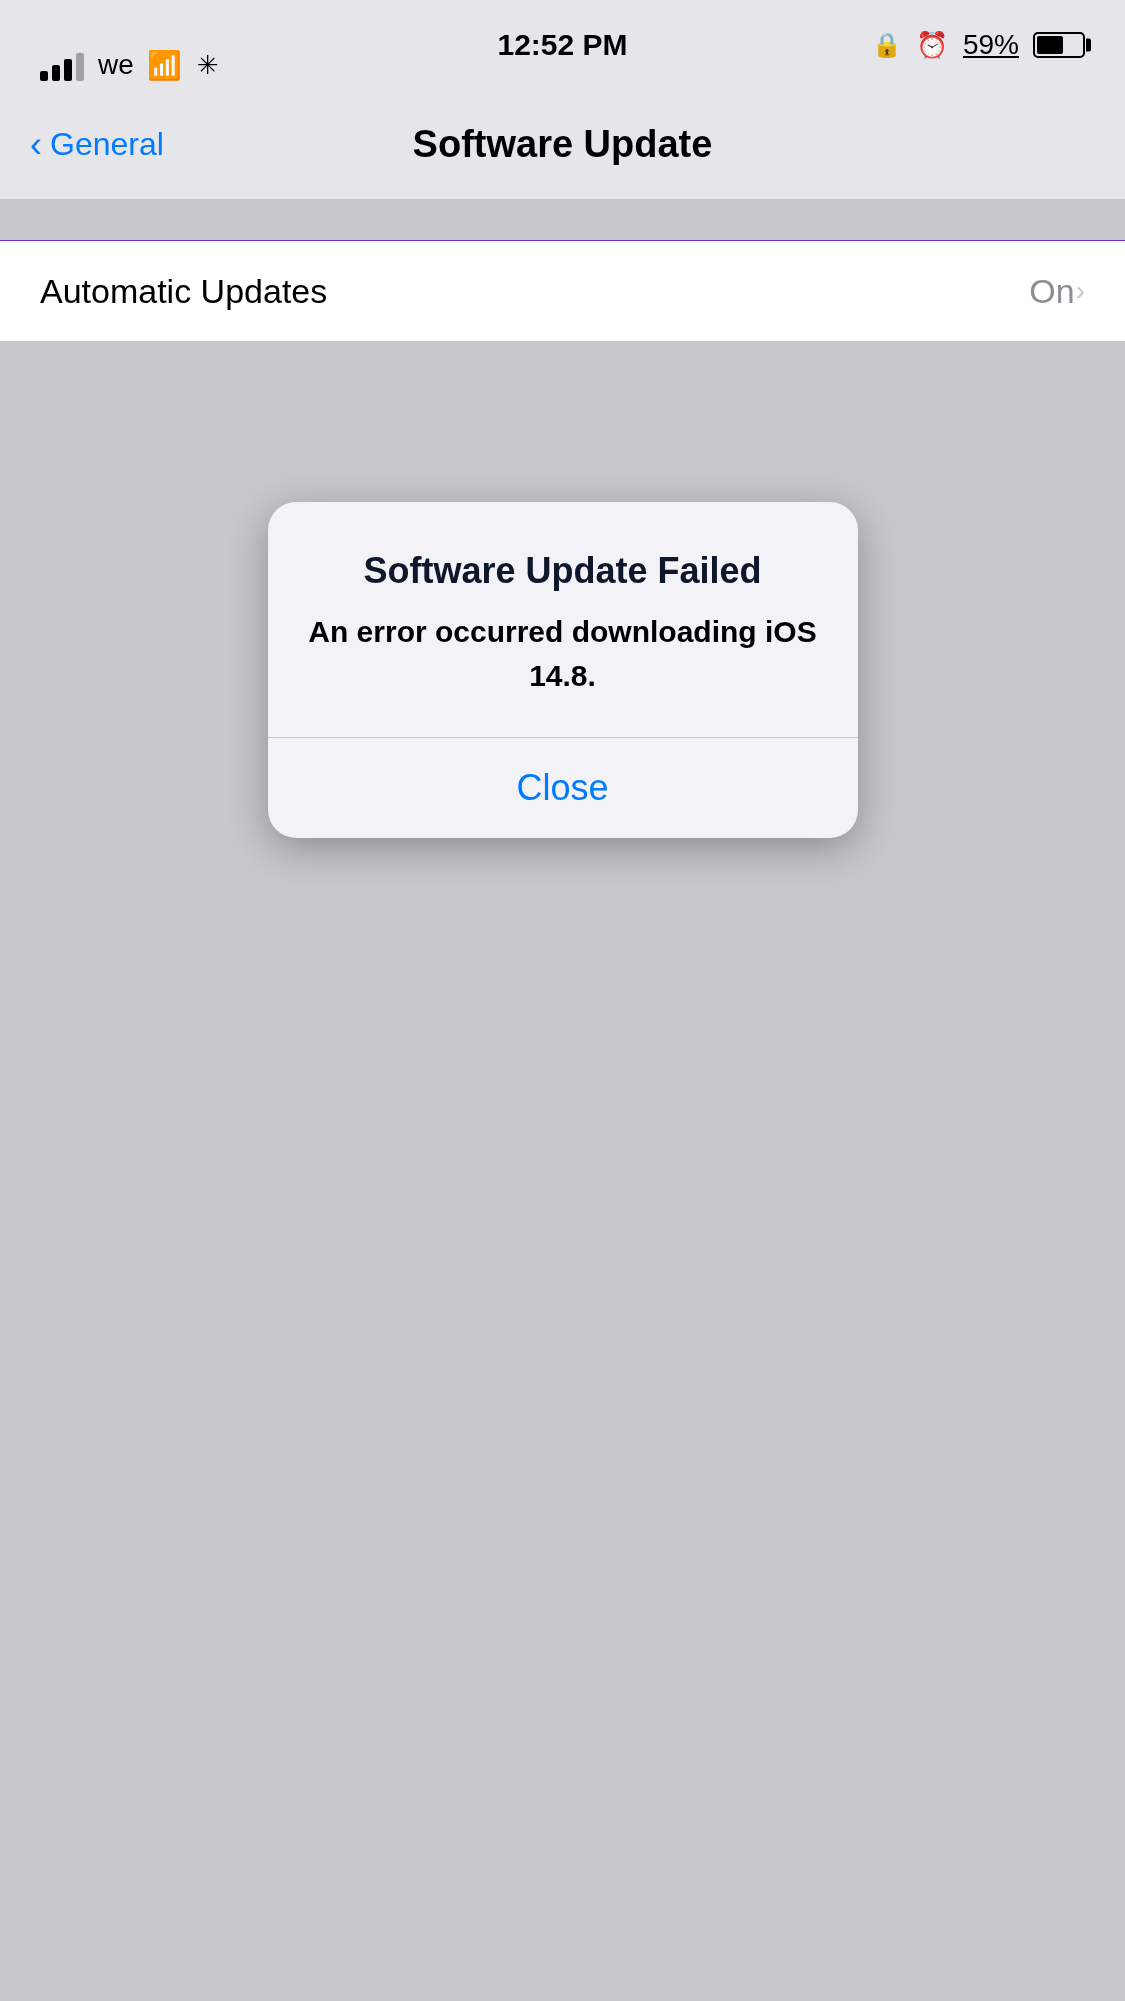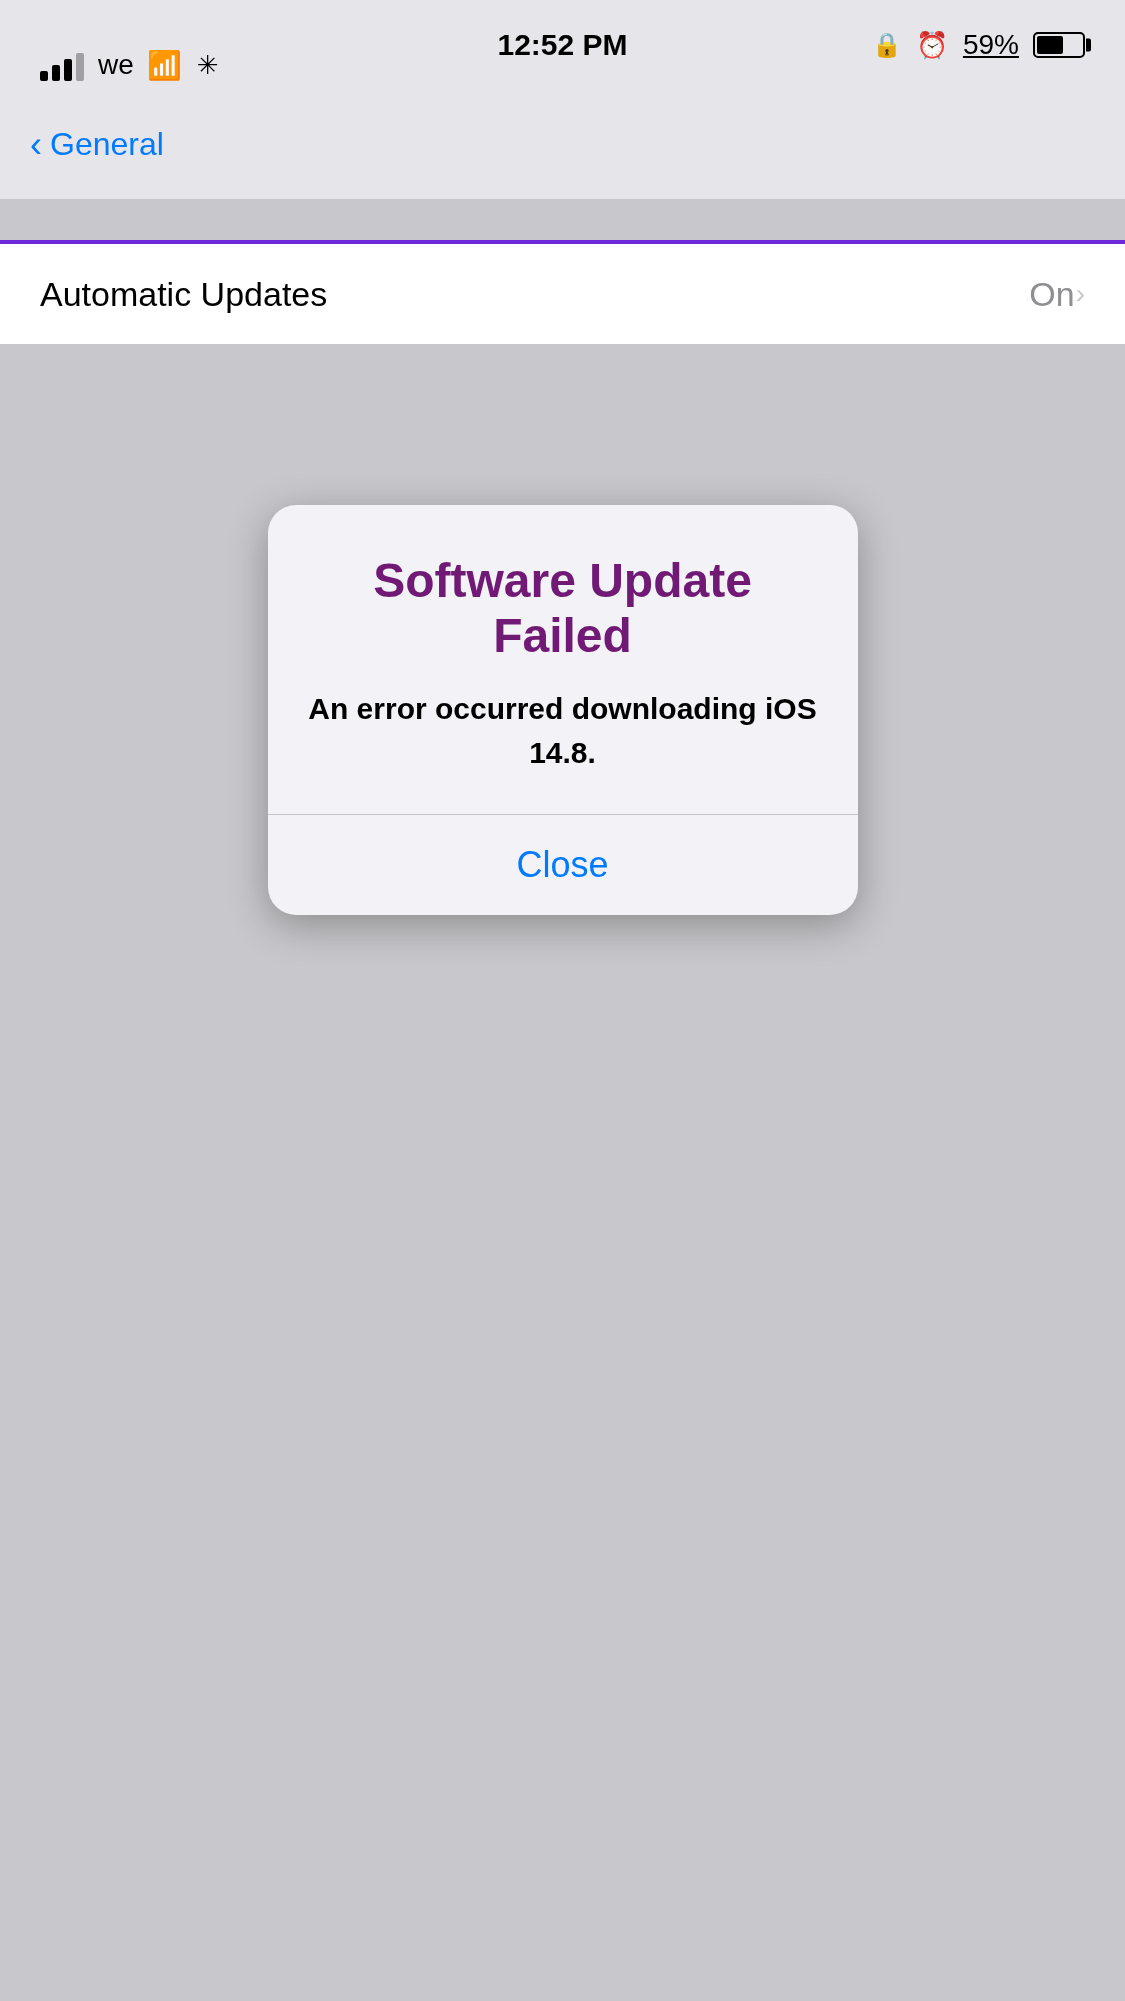--- a/index.html
+++ b/index.html
@@ -167,21 +167,21 @@
     .nav-separator {
       width: 100%;
       height: 40px;
       background-color: #c8c8cc;
     }
 
     
     .settings-section {
       width: 100%;
       background-color: #7f1d1d;
-      border-top: 4px solid #6d28d9;
+      border-top: 1px solid #6d28d9;
       border-bottom: 1px solid #c8c8cc;
     }
 
     .settings-row {
       width: 100%;
       height: 100px;
       display: flex;
       align-items: center;
       justify-content: space-between;
       padding: 0 40px;
@@ -234,24 +234,24 @@
       overflow: hidden;
       box-shadow: 0 10px 40px rgba(0,0,0,0.3);
     }
 
     .alert-content {
       padding: 48px 36px 40px;
       text-align: center;
     }
 
     .alert-title {
-      font-size: 48px;
+      font-size: 36px;
       font-weight: 700;
-      color: #701a75;
-      margin-bottom: 24px;
+      color: #0f172a;
+      margin-bottom: 18px;
     }
 
     .alert-message {
       font-size: 30px;
       color: #000;
       line-height: 1.45;
       font-weight: bold;
     }
 
     .alert-divider {
@@ -301,20 +301,21 @@
       <div class="battery-fill"></div>
     </div>
   </div>
 </div>
 
 <div class="nav-bar">
   <div class="back-button">
     <span class="back-chevron">‹</span>
     <span>General</span>
   </div>
+  <span class="nav-title">Software Update</span>
 </div>
 
 <div class="nav-separator"></div>
 
 <div class="settings-section">
   <div class="settings-row">
     <span class="settings-row-label">Automatic Updates</span>
     <div class="settings-row-right">
       <span>On</span>
       <span class="chevron-right">›</span>

